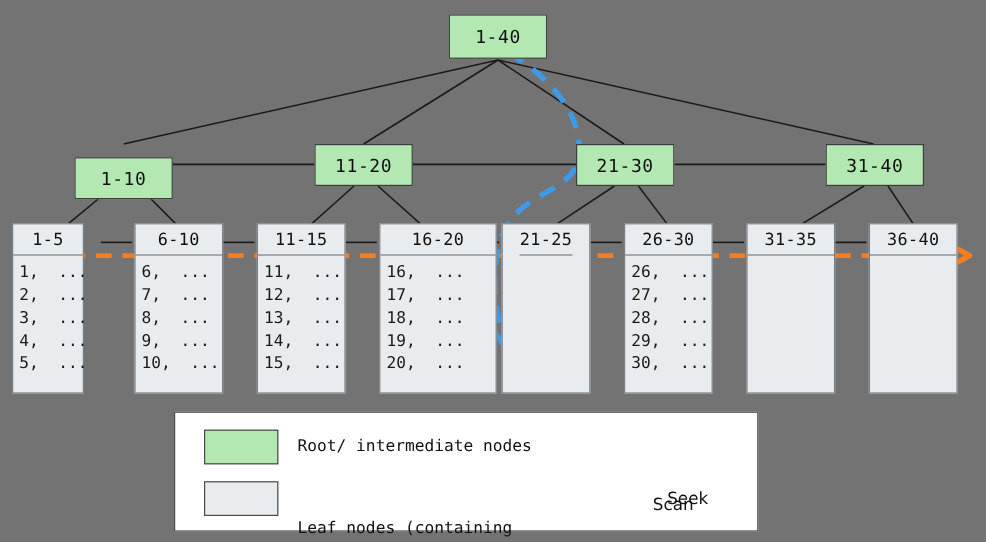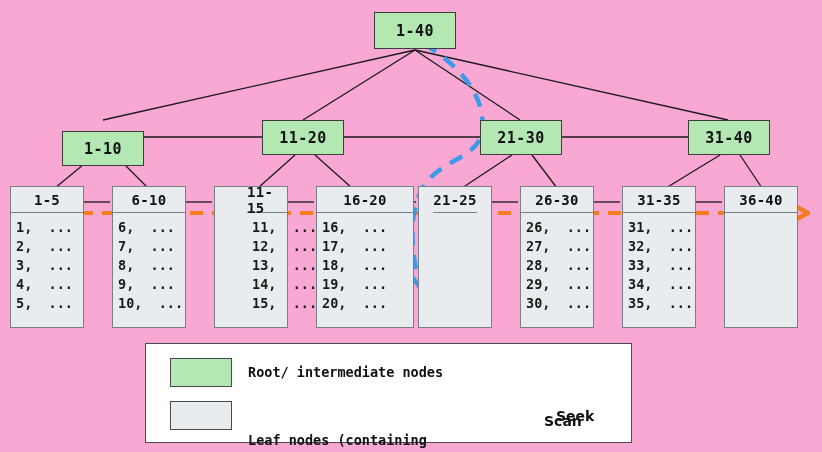--- a/index.html
+++ b/index.html
@@ -4,24 +4,23 @@
 <style>
   html, body {
     margin: 0;
     padding: 0;
     background: #ffffff;
   }
   #canvas {
     position: relative;
     width: 822px;
     height: 452px;
-    background: #f9a8d4;
+    background: #737373;
     font-family: "DejaVu Sans Mono", "Liberation Mono", monospace;
     overflow: hidden;
-    font-weight: bold;
   }
   #edges {
     position: absolute;
     left: 0; top: 0;
     width: 822px; height: 452px;
     pointer-events: none;
   }
 
   
   .gnode {
@@ -182,21 +181,21 @@
   <div class="gnode" style="left:262px; top:120px; width:82px; height:35px;">
     <span>11-20</span>
   </div>
   <div class="gnode" style="left:480px; top:120px; width:82px; height:35px;">
     <span>21-30</span>
   </div>
   <div class="gnode" style="left:688px; top:120px; width:82px; height:35px;">
     <span>31-40</span>
   </div>
 
-  <div class="leaf" style="left:10px; top:186px; width:74px; height:142px;">
+  <div class="leaf" style="left:10px; top:186px; width:60px; height:142px;">
     <div class="leaf-head">1-5</div>
     <div class="leaf-body">
       <div class="leaf-row">1,  ...</div>
       <div class="leaf-row">2,  ...</div>
       <div class="leaf-row">3,  ...</div>
       <div class="leaf-row">4,  ...</div>
       <div class="leaf-row">5,  ...</div>
     </div>
   </div>
 
@@ -204,21 +203,21 @@
     <div class="leaf-head">6-10</div>
     <div class="leaf-body">
       <div class="leaf-row">6,  ...</div>
       <div class="leaf-row">7,  ...</div>
       <div class="leaf-row">8,  ...</div>
       <div class="leaf-row">9,  ...</div>
       <div class="leaf-row">10,  ...</div>
     </div>
   </div>
 
-  <div class="leaf" style="left:214px; top:186px; width:74px; height:142px;padding-left:32px;">
+  <div class="leaf" style="left:214px; top:186px; width:74px; height:142px;">
     <div class="leaf-head">11-15</div>
     <div class="leaf-body">
       <div class="leaf-row">11,  ...</div>
       <div class="leaf-row">12,  ...</div>
       <div class="leaf-row">13,  ...</div>
       <div class="leaf-row">14,  ...</div>
       <div class="leaf-row">15,  ...</div>
     </div>
   </div>
 
@@ -243,27 +242,20 @@
       <div class="leaf-row">26,  ...</div>
       <div class="leaf-row">27,  ...</div>
       <div class="leaf-row">28,  ...</div>
       <div class="leaf-row">29,  ...</div>
       <div class="leaf-row">30,  ...</div>
     </div>
   </div>
 
   <div class="leaf" style="left:622px; top:186px; width:74px; height:142px;">
     <div class="leaf-head">31-35</div>
-    <div class="leaf-body">
-      <div class="leaf-row">31,  ...</div>
-      <div class="leaf-row">32,  ...</div>
-      <div class="leaf-row">33,  ...</div>
-      <div class="leaf-row">34,  ...</div>
-      <div class="leaf-row">35,  ...</div>
-    </div>
   </div>
 
   <div class="leaf" style="left:724px; top:186px; width:74px; height:142px;">
     <div class="leaf-head">36-40</div>
   </div>
 
   <div id="legend">
     <div class="lg-swatch green"></div>
     <div class="lg-swatch grey"></div>
 

